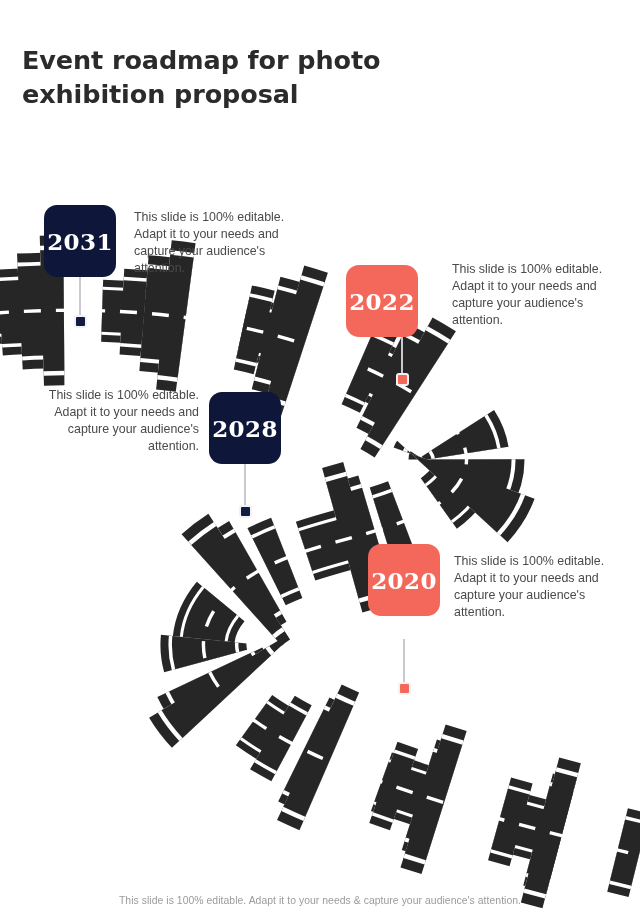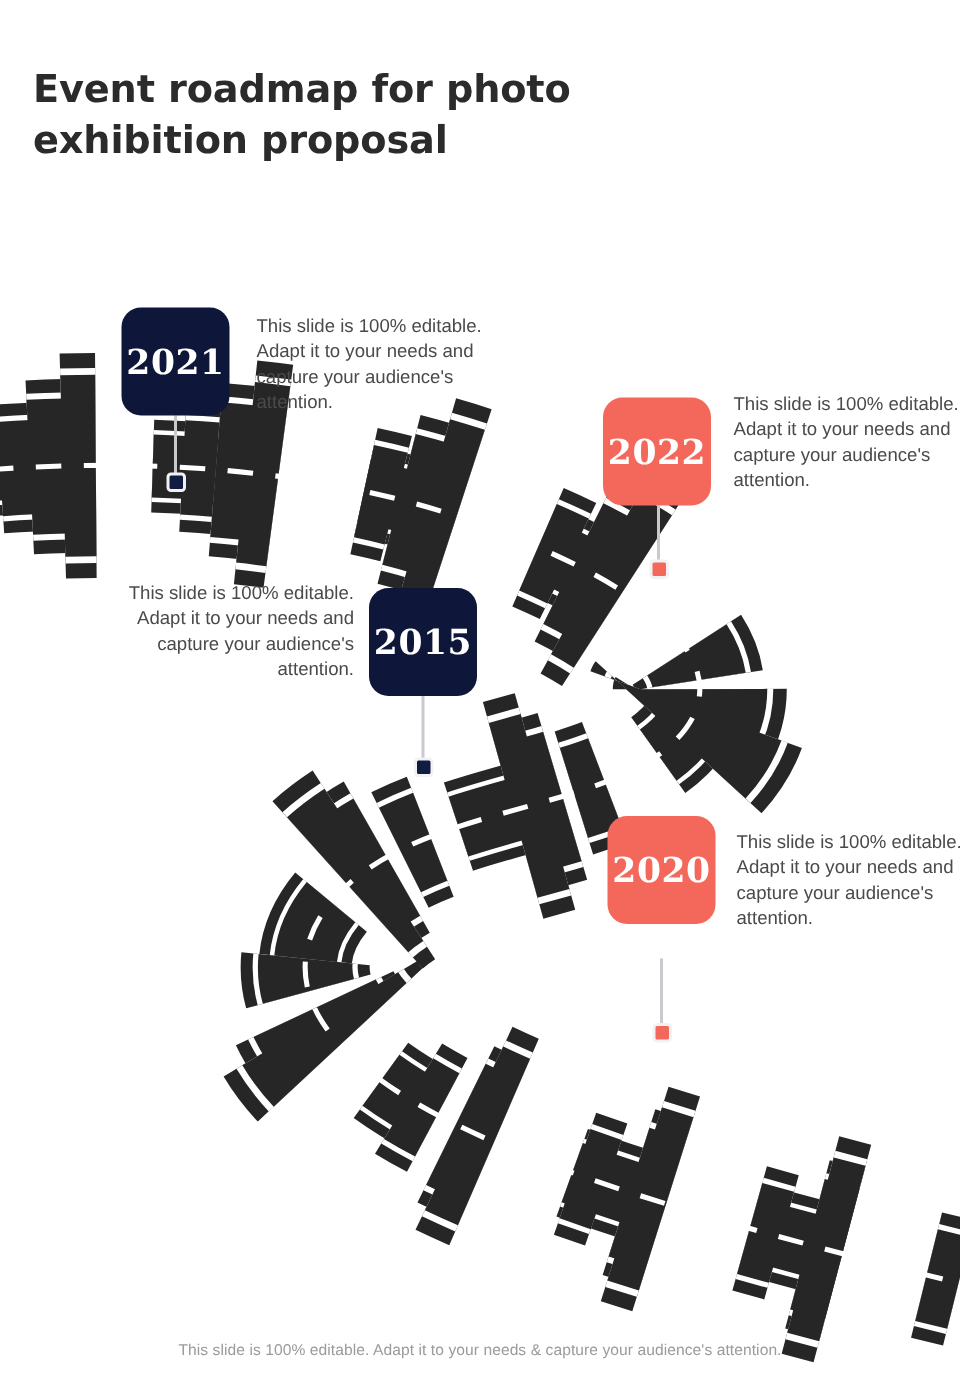--- a/index.html
+++ b/index.html
@@ -16,21 +16,20 @@
     position: relative;
     overflow: hidden;
   }
 
   .slide {
     position: relative;
     width: 640px;
     height: 924px;
     background: #ffffff;
     overflow: hidden;
-    padding-left: 37px;
   }
 
   
   .page-title {
     position: absolute;
     left: 22px;
     top: 44px;
     width: 420px;
     font-family: "DejaVu Sans", sans-serif;
     font-size: 25.5px;
@@ -156,35 +155,35 @@
       <use href="#roadPath" fill="none" stroke="#262626" stroke-width="42" stroke-linecap="butt" pathLength="100" stroke-dasharray="42 100"></use>
       <use href="#roadPath" fill="none" stroke="#262626" stroke-width="63" stroke-linecap="butt" pathLength="100" stroke-dasharray="22 100" stroke-dashoffset="-40"></use>
       <use href="#roadPath" fill="none" stroke="#262626" stroke-width="90" stroke-linecap="butt" pathLength="100" stroke-dasharray="24 100" stroke-dashoffset="-60"></use>
       <use href="#roadPath" fill="none" stroke="#262626" stroke-width="121" stroke-linecap="butt" pathLength="100" stroke-dasharray="22 100" stroke-dashoffset="-82"></use>
 
       <use href="#roadPath" fill="none" stroke="#ffffff" stroke-width="3.4" stroke-linecap="butt" stroke-dasharray="17 15"></use>
     </g>
   </svg>
 
   <div class="milestone">
-    <div class="badge navy" style="left:44px; top:205px;">2021</div>
+    <div class="badge navy" style="left:44px; top:205px;">2031</div>
     <div class="desc left-align" style="left:134px; top:209px;">This slide is 100% editable. Adapt it to your needs and capture your audience's attention.</div>
     <div class="stem" style="left:79px; top:277px; height:42px;"></div>
     <div class="node navy" style="left:73.5px; top:315px;"></div>
   </div>
 
   <div class="milestone">
-    <div class="badge coral" style="left:365px; top:265px;">2022</div>
+    <div class="badge coral" style="left:346px; top:265px;">2022</div>
     <div class="desc left-align" style="left:452px; top:261px;">This slide is 100% editable. Adapt it to your needs and capture your audience's attention.</div>
     <div class="stem" style="left:401px; top:337px; height:40px;"></div>
     <div class="node coral" style="left:395.5px; top:373px;"></div>
   </div>
 
   <div class="milestone">
-    <div class="badge navy" style="left:209px; top:392px;">2015</div>
+    <div class="badge navy" style="left:209px; top:392px;">2028</div>
     <div class="desc right-align" style="left:43px; top:387px;">This slide is 100% editable. Adapt it to your needs and capture your audience's attention.</div>
     <div class="stem" style="left:244px; top:464px; height:44px;"></div>
     <div class="node navy" style="left:238.5px; top:505px;"></div>
   </div>
 
   <div class="milestone">
     <div class="badge coral" style="left:368px; top:544px;">2020</div>
     <div class="desc left-align" style="left:454px; top:553px;">This slide is 100% editable. Adapt it to your needs and capture your audience's attention.</div>
     <div class="stem" style="left:403px; top:639px; height:47px;"></div>
     <div class="node coral" style="left:397.5px; top:682px;"></div>

